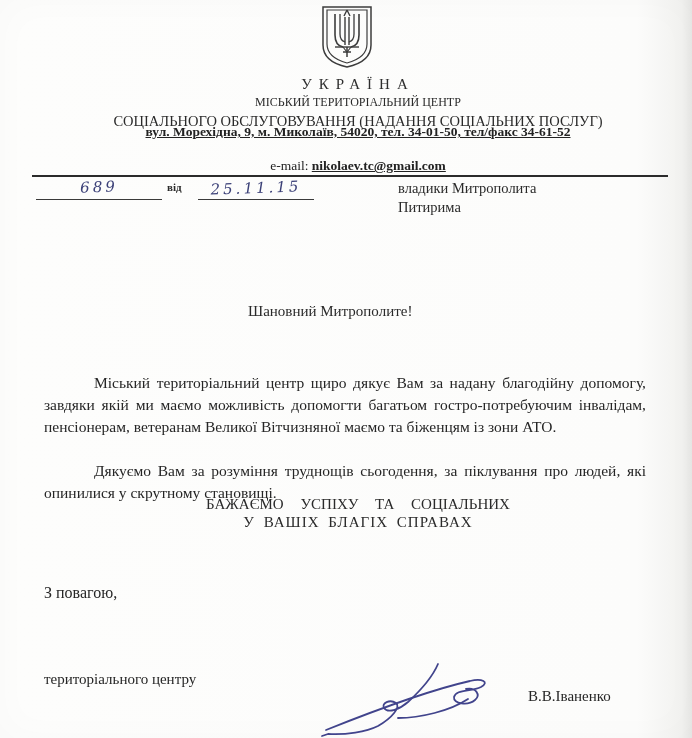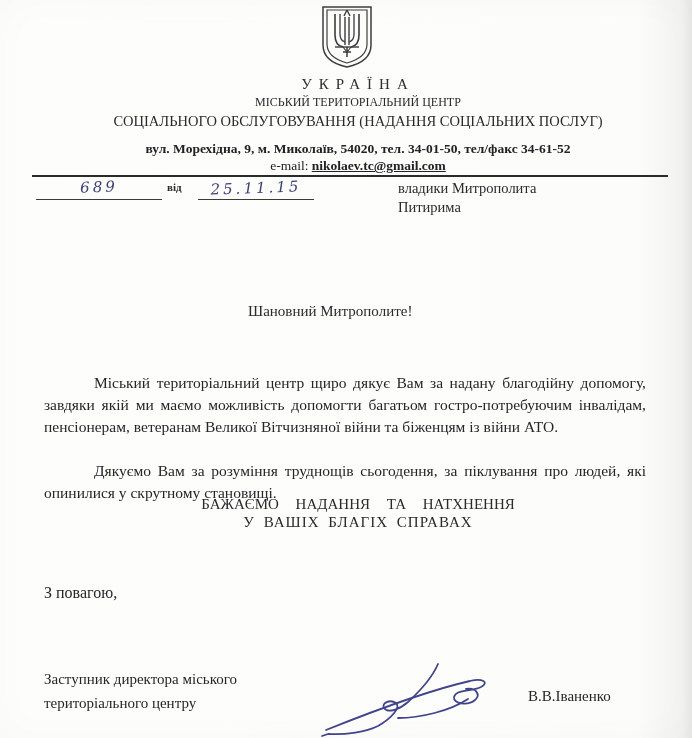--- a/index.html
+++ b/index.html
@@ -16,21 +16,21 @@
     box-shadow:inset 0 0 40px rgba(0,0,0,0.02);
   }
   .abs{position:absolute;}
   .center{left:0;right:0;text-align:center;margin-left:24px;}
 
   
   .emblem{top:5px;left:318px;width:58px;height:64px;}
   .country{top:76px;font-size:15px;letter-spacing:7px;color:#2e2e2e;}
   .org1{top:95px;font-size:12px;color:#2a2a2a;text-align:center;}
   .org2{top:113px;font-size:14.5px;color:#2a2a2a;text-align:center;}
-  .address{top:141px;font-size:13.5px;font-weight:bold;color:#222;}
+  .address{top:124px;font-size:13.5px;font-weight:bold;color:#222;text-decoration:underline;}
   .emailline{top:158px;font-size:13.5px;color:#222;}
   .emailline .email{text-decoration:underline;font-weight:bold;}
   .rule{top:175px;left:32px;width:636px;height:0;border-top:2px solid #2b2b2b;}
 
   
   .ref-underline1{top:199px;left:36px;width:126px;border-top:1.5px solid #3a3a3a;}
   .ref-underline2{top:199px;left:198px;width:116px;border-top:1.5px solid #3a3a3a;}
   .ref-number{top:178px;left:36px;width:126px;text-align:center;}
   .ref-from{top:181px;left:167px;font-size:11px;font-weight:bold;color:#2a2a2a;}
   .ref-date{top:179px;left:198px;width:116px;text-align:center;}
@@ -102,29 +102,28 @@
   <div class="abs ref-underline2"></div>
   <div class="abs ref-date handwriting">25.11.15</div>
 
   <div class="abs recipient">
     <div>владики Митрополита</div>
     <div>Питирима</div>
   </div>
 
   <div class="abs salutation">Шановний Митрополите!</div>
 
-  <div class="abs para p1">Міський територіальний центр щиро дякує Вам за надану благодійну допомогу, завдяки якій ми маємо можливість допомогти багатьом гостро-потребуючим інвалідам, пенсіонерам, ветеранам Великої Вітчизняної війни та біженцям із війни АТО.</div>
+  <div class="abs para p1">Міський територіальний центр щиро дякує Вам за надану благодійну допомогу, завдяки якій ми маємо можливість допомогти багатьом гостро-потребуючим інвалідам, пенсіонерам, ветеранам Великої Вітчизняної маємо та біженцям із зони АТО.</div>
   <div class="abs para p2">Дякуємо Вам за розуміння труднощів сьогодення, за піклування про людей, які опинилися у скрутному становищі.</div>
-  <div class="abs center wish1">БАЖАЄМО НАДАННЯ ТА НАТХНЕННЯ</div>
+  <div class="abs center wish1">БАЖАЄМО УСПІХУ ТА СОЦІАЛЬНИХ</div>
   <div class="abs center wish2">У ВАШІХ БЛАГІХ СПРАВАХ</div>
 
   <div class="abs regards">З повагою,</div>
 
   <div class="abs position">
-    <div>Заступник директора міського</div>
     <div>територіального центру</div>
   </div>
 
   <div class="abs signature">
     <svg viewBox="0 0 195 80" width="195" height="80" fill="none" stroke="#41448c" stroke-width="1.8" stroke-linecap="round" stroke-linejoin="round">
       <path d="M120 6 C114 20 102 33 90 44 C82 51 70 56 66 50 C63 45 72 41 78 45 C83 49 74 60 60 68 C48 74 28 77 10 76 L4 78"></path>
       <path d="M8 72 C48 56 112 32 152 23 C164 20 172 24 163 29 C153 34 138 31 136 39 C135 46 150 48 157 42 C163 37 158 29 148 31"></path>
       <path d="M150 41 C132 53 102 60 80 60"></path>
     </svg>
   </div>

